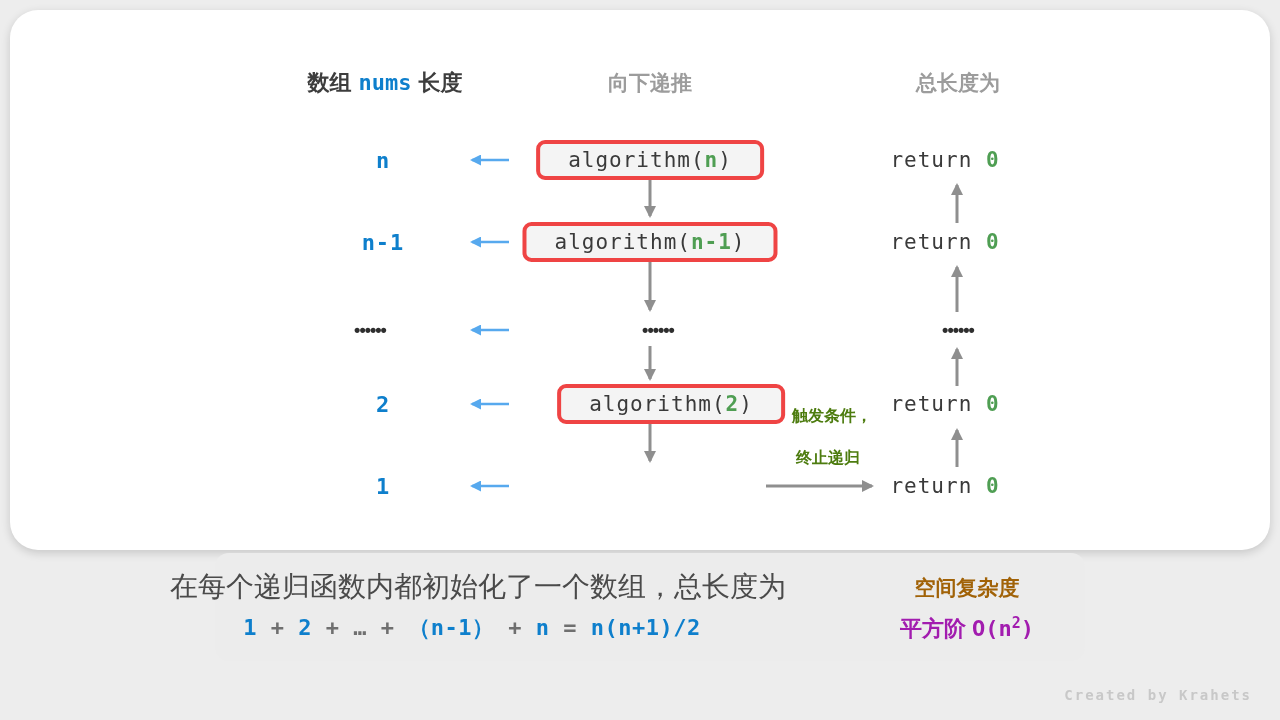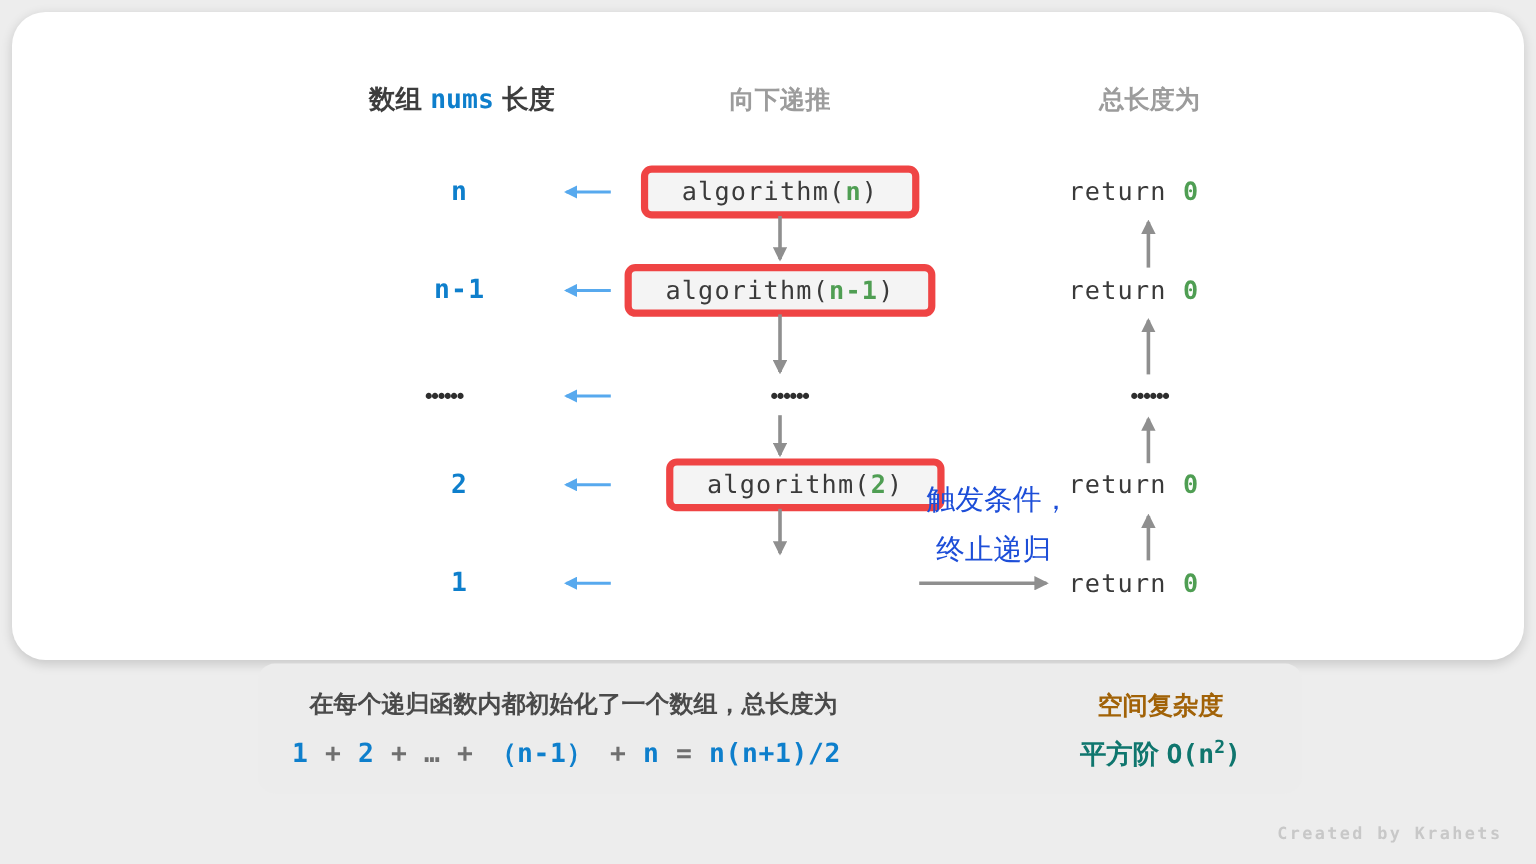--- a/index.html
+++ b/index.html
@@ -6,35 +6,35 @@
     background:#ededed;font-family:"Liberation Sans",sans-serif;}
   .card{position:absolute;left:10px;top:10px;width:1260px;height:540px;
     background:#ffffff;border-radius:28px;box-shadow:0 3px 10px rgba(0,0,0,.16);}
   .abs{position:absolute;transform:translate(-50%,-50%);white-space:nowrap;}
   .abs-r{position:absolute;transform:translate(-100%,-50%);white-space:nowrap;font-weight:bold;}
   .mono{font-family:"DejaVu Sans Mono","Liberation Mono",monospace;}
   .hdr-dark{font-size:22px;font-weight:700;color:#3d3d3d;}
   .hdr-code{font-size:22px;font-weight:700;color:#0e7fcc;margin:0 7px;}
   .hdr-gray{font-size:21px;font-weight:700;color:#9c9c9c;}
   .row-label{font-size:22px;font-weight:700;color:#0e7fcc;letter-spacing:1px;}
-  .callbox{background:#f4f4f4;border:6px solid #ef4444;border-radius:9px;
+  .callbox{background:#f4f4f4;border:4px solid #ef4444;border-radius:9px;
     padding:4px 28px;font-size:21px;color:#3a3a3a;letter-spacing:1px;}
   .param{color:#4f9e53;font-weight:700;}
   .ret{font-size:21px;color:#3a3a3a;letter-spacing:1px;}
   .ret-val{color:#4f9e53;font-weight:700;}
   .dots{font-size:18px;letter-spacing:-1px;color:#2e2e2e;font-weight:700;}
-  .note{font-size:24px;font-weight:400;color:#1d4ed8;}
+  .note{font-size:16px;font-weight:700;color:#4d7c0f;}
   .summary-box{position:absolute;left:205px;top:543px;width:870px;height:108px;
     background:#ececec;border-radius:14px;}
-  .sum-line1{font-size:20px;color:#4a4a4a;font-weight:bold;}
+  .sum-line1{font-size:28px;color:#4a4a4a;}
   .formula{font-size:22px;font-weight:700;letter-spacing:.5px;}
   .tok-blue{color:#0e7fcc;}
   .tok-op{color:#6f6f6f;}
   .result-title{font-size:21px;font-weight:700;color:#a16207;}
-  .result-value{font-size:22px;font-weight:700;color:#0f766e;}
+  .result-value{font-size:22px;font-weight:700;color:#a21caf;}
   .result-value sup{font-size:15px;}
   .watermark{font-size:14px;color:#c8c8c8;letter-spacing:2px;}
   svg.overlay{position:absolute;left:0;top:0;pointer-events:none;}
 </style>
 </head>
 <body>
 
 <div class="card">
 
   <div class="abs" style="left:375px;top:73px;">

